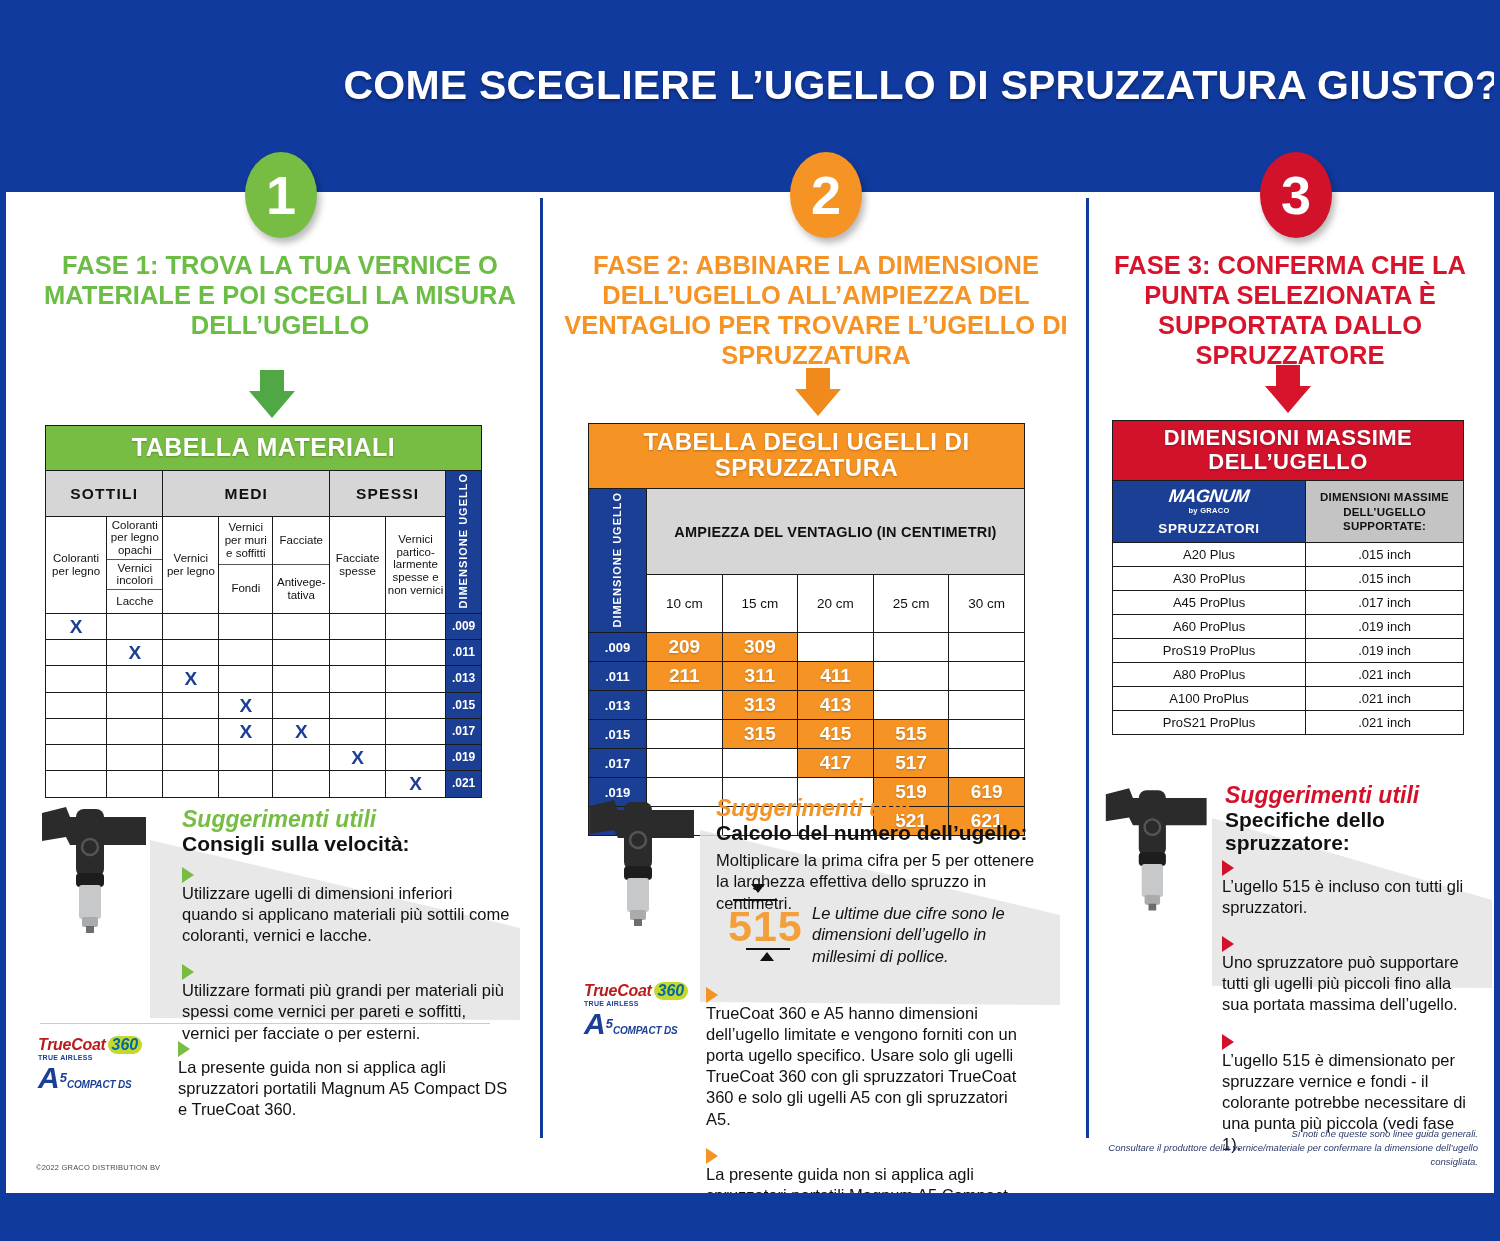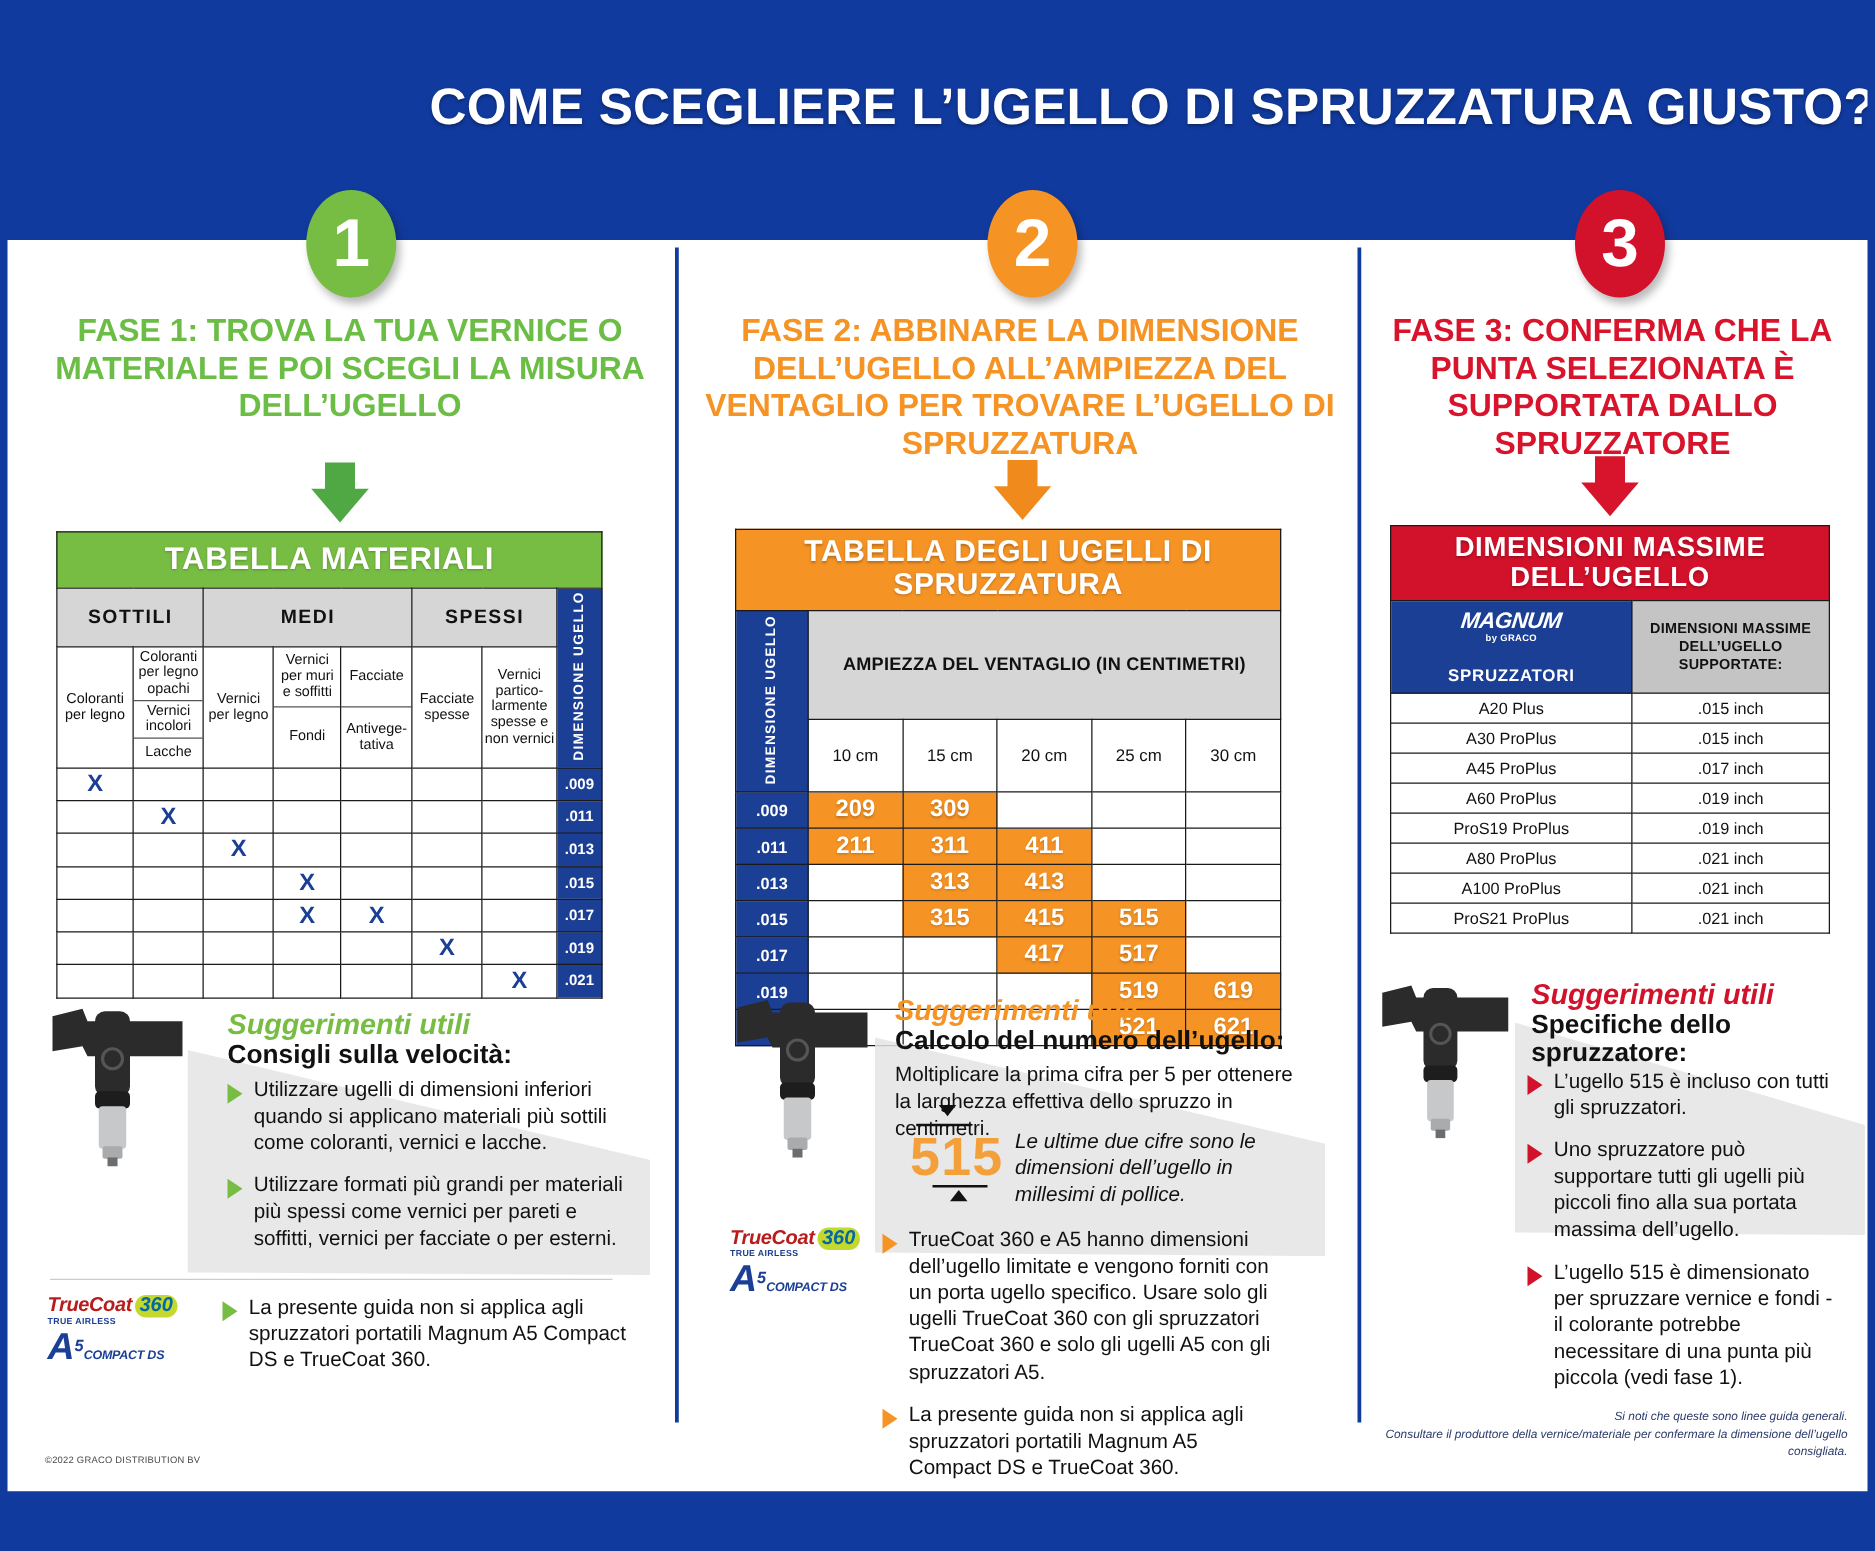--- a/index.html
+++ b/index.html
@@ -114,32 +114,32 @@
 
   
   #t3wrap { left:1112px; top:420px; width:352px; }
   #t3title { background:#d2112b; font-size:22px; padding:5px 0 6px; line-height:1.1; border:1.5px solid #1a1a1a; border-bottom:none; }
   #t3 td { font-size:13px; text-align:center; vertical-align:middle; color:#111; padding:4px 2px; }
   #t3 td.magnum { background:#1b3f94; color:#fff; padding:6px 2px; }
   #t3 td.greyh { background:#c4c4c4; font-weight:bold; font-size:11.5px; line-height:1.25; letter-spacing:0.2px; }
   .magnum-logo { font-size:18px; font-weight:bold; font-style:italic; letter-spacing:-0.5px;
                  line-height:1; transform:skewX(-7deg); }
   .magnum-by { font-size:7.5px; font-weight:bold; letter-spacing:0.3px; margin-top:1px; }
-  .magnum-sub { font-size:13.5px; font-weight:bold; letter-spacing:0.6px; margin-top:18px; }
+  .magnum-sub { font-size:13.5px; font-weight:bold; letter-spacing:0.6px; margin-top:6px; }
 
   
   .tips-h {
     position:absolute; font-size:23px; font-weight:bold; font-style:italic;
     font-family:"Liberation Sans", sans-serif;
   }
   .tips-sub {
     position:absolute; font-size:21px; font-weight:bold; color:#111; line-height:1.1;
   }
   .bullets { position:absolute; }
-  .bullet { display:flex; margin-bottom:13px; }
+  .bullet { display:flex; margin-bottom:13px;flex-direction:column; }
   .bullet .tri {
     flex:0 0 auto; width:0; height:0; margin-right:9px; margin-top:5px;
     border-top:8px solid transparent; border-bottom:8px solid transparent;
   }
   .bullet .txt { font-size:16.5px; line-height:1.28; color:#111; }
   .tri-g { border-left:12px solid #78bd43; }
   .tri-o { border-left:12px solid #f59324; }
   .tri-r { border-left:12px solid #d2112b; }
 
   

